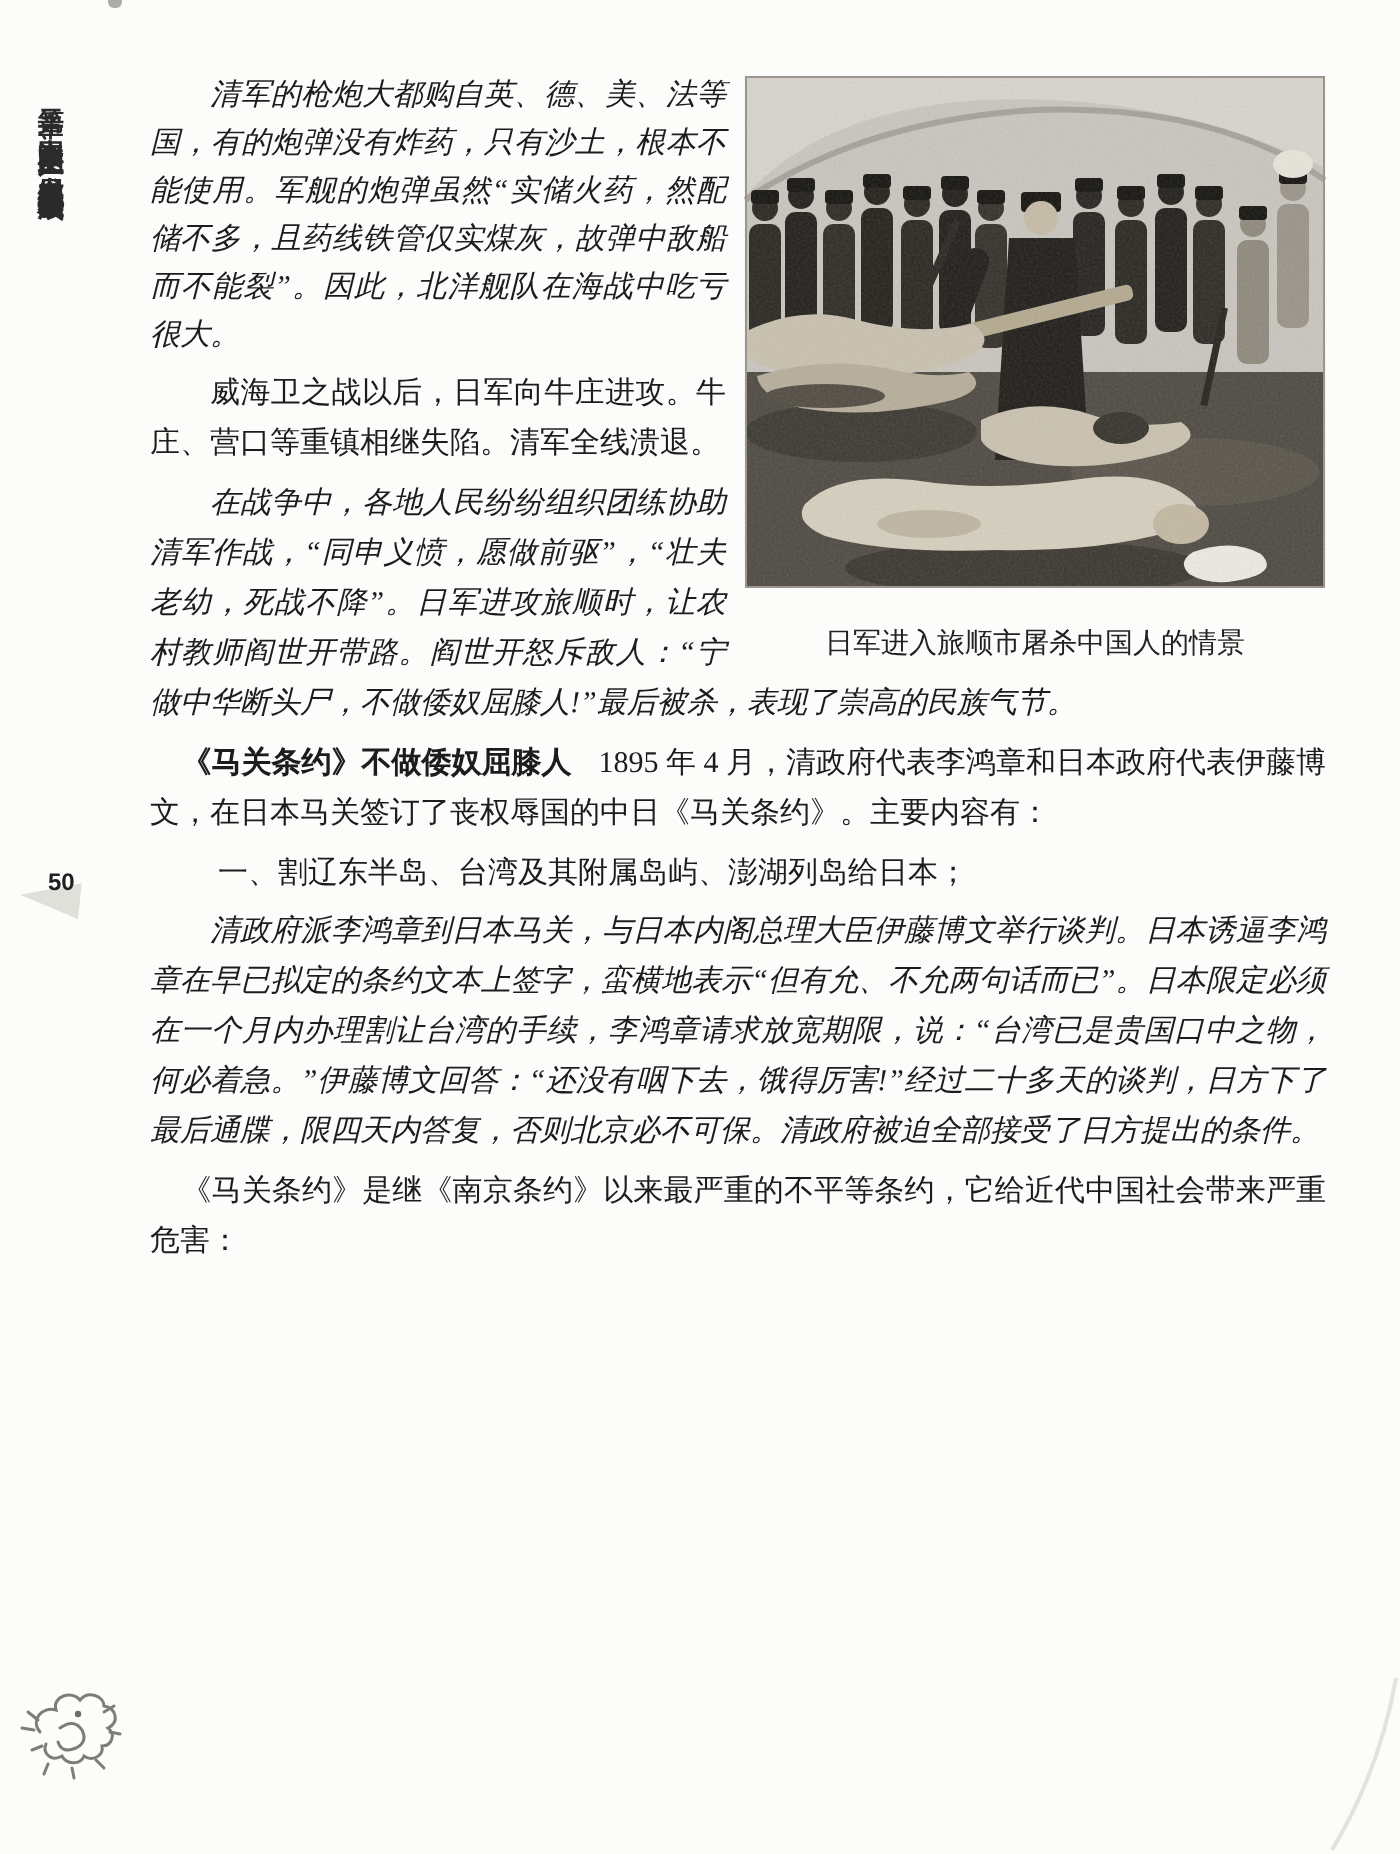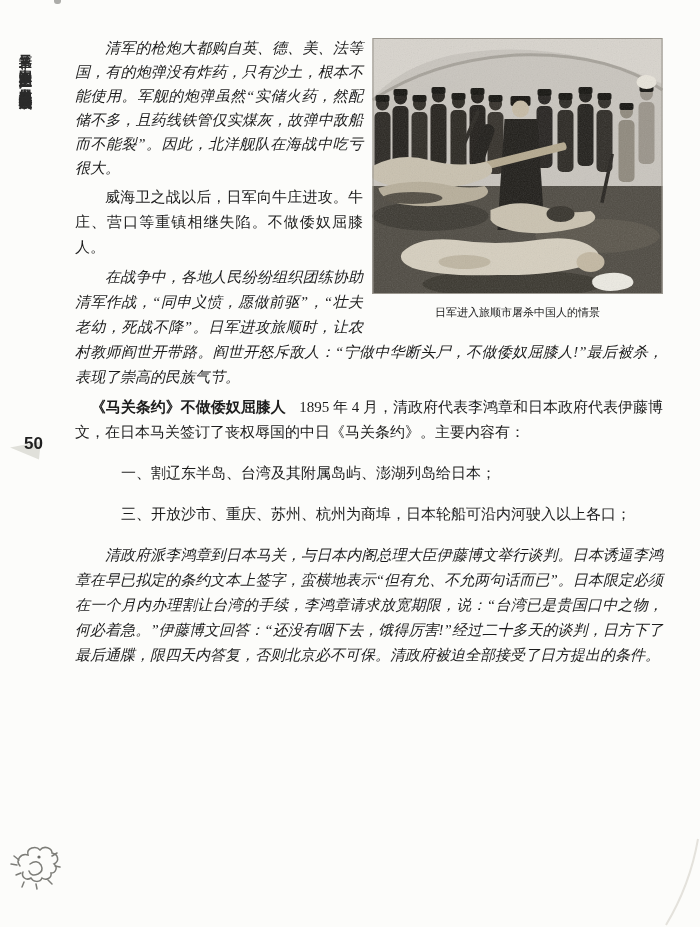--- a/index.html
+++ b/index.html
@@ -9,43 +9,43 @@
   
   .chapter-vertical{position:absolute;left:16px;top:44px;height:370px;
         writing-mode:vertical-rl;text-orientation:upright;
         font-family:"Liberation Sans",sans-serif;font-size:13px;font-weight:600;
         letter-spacing:0.6px;color:#2b2b2b;}
   .pagenum-wrap{position:absolute;left:10px;top:430px;width:56px;height:36px;}
   .pagenum-arrow{position:absolute;left:0;top:10px;width:0;height:0;
         border-top:9px solid transparent;border-bottom:9px solid transparent;
         border-right:30px solid #e0e0da;transform:rotate(6deg);}
   .pagenum{position:absolute;left:14px;top:4px;font-family:"Liberation Sans",sans-serif;
-        font-weight:bold;font-size:17px;color:#1f1f1f;}
+        font-weight:bold;font-size:12px;color:#1f1f1f;}
   .dragon{position:absolute;left:8px;top:842px;}
   .speck{position:absolute;left:54px;top:0;width:7px;height:4px;background:#6a6a66;
         border-radius:0 0 3px 3px;opacity:.55;}
   .corner-curl{position:absolute;right:0;bottom:0;}
 
   
   .content{position:absolute;left:75px;top:36px;width:588px;
         font-size:15px;line-height:25px;text-align:justify;}
   .content p{margin:0 0 5px 0;}
   .indent{text-indent:2em;}
   .indent-bk{text-indent:1.05em;}
   .kai{font-style:italic;}
   .beside{line-height:24px;}
   .m-top{margin-top:6px;}
   .m-top-lg{margin-top:10px;}
-  .terms p{margin:16px;}
+  .terms p{margin:4px;}
   .run-in{font-weight:bold;}
   .gap{display:inline-block;width:0.9em;}
 
   figure.photo{float:right;width:291px;margin:2px 0 6px 9px;padding:0;}
   figure.photo svg{display:block;width:291px;height:256px;}
-  figcaption{font-size:11px;line-height:16px;text-align:center;margin-top:10px;color:#222;}
+  figcaption{font-size:14px;line-height:16px;text-align:center;margin-top:21px;color:#222;}
 </style>
 </head>
 <body>
 
 <div class="page">
 
   <div class="speck"></div>
 
   <div class="chapter-vertical">第二章　中国资本主义的产生、发展和半殖民地半封建社会的形成</div>
 
@@ -134,32 +134,32 @@
 
         <rect width="290" height="256" filter="url(#grain)" opacity="0.16"></rect>
         <rect x="0.5" y="0.5" width="289" height="255" fill="none" stroke="#9a968e"></rect>
       </svg>
       <figcaption>日军进入旅顺市屠杀中国人的情景</figcaption>
     </figure>
 
 
     <p class="indent beside kai">清军的枪炮大都购自英、德、美、法等国，有的炮弹没有炸药，只有沙土，根本不能使用。军舰的炮弹虽然“实储火药，然配储不多，且药线铁管仅实煤灰，故弹中敌船而不能裂”。因此，北洋舰队在海战中吃亏很大。</p>
 
-    <p class="indent">威海卫之战以后，日军向牛庄进攻。牛庄、营口等重镇相继失陷。不做倭奴屈膝人。</p>
+    <p class="indent">威海卫之战以后，日军向牛庄进攻。牛庄、营口等重镇相继失陷。清军全线溃退。</p>
 
     <p class="indent kai">在战争中，各地人民纷纷组织团练协助清军作战，“同申义愤，愿做前驱”，“壮夫老幼，死战不降”。日军进攻旅顺时，让农村教师阎世开带路。阎世开怒斥敌人：“宁做中华断头尸，不做倭奴屈膝人!”最后被杀，表现了崇高的民族气节。</p>
 
 
     <p class="indent-bk m-top">
       <b class="run-in">《马关条约》不做倭奴屈膝人</b><span class="gap"></span><span>1895 年 4 月，清政府代表李鸿章和日本政府代表伊藤博文，在日本马关签订了丧权辱国的中日《马关条约》。主要内容有：</span>
     </p>
 
     <div class="terms">
       <p class="indent">一、割辽东半岛、台湾及其附属岛屿、澎湖列岛给日本；</p>
-      <p class="indent">三、开放沙市、重庆、苏州、杭州为商埠，日本轮船可沿内河驶入以上各口；</p>
     </div>
 
     <p class="indent kai m-top">清政府派李鸿章到日本马关，与日本内阁总理大臣伊藤博文举行谈判。日本诱逼李鸿章在早已拟定的条约文本上签字，蛮横地表示“但有允、不允两句话而已”。日本限定必须在一个月内办理割让台湾的手续，李鸿章请求放宽期限，说：“台湾已是贵国口中之物，何必着急。”伊藤博文回答：“还没有咽下去，饿得厉害!”经过二十多天的谈判，日方下了最后通牒，限四天内答复，否则北京必不可保。清政府被迫全部接受了日方提出的条件。</p>
 
+    <p class="indent-bk m-top-lg">《马关条约》是继《南京条约》以来最严重的不平等条约，它给近代中国社会带来严重危害：</p>
 
 
   </main>
 </div>
 
 </body></html>

